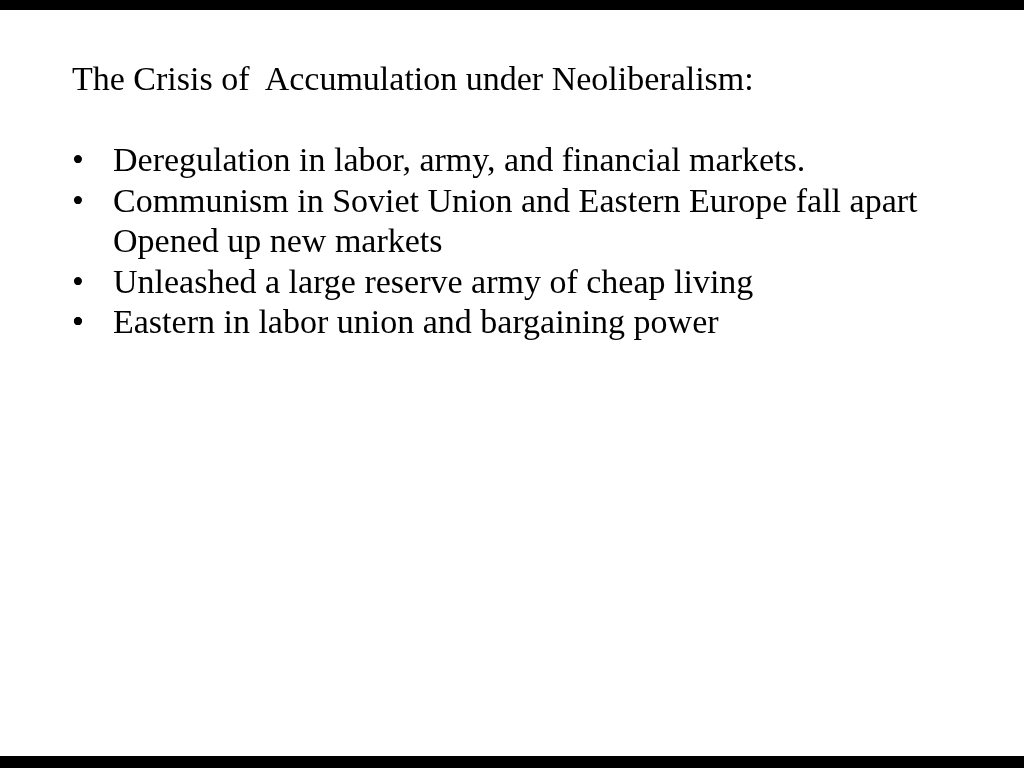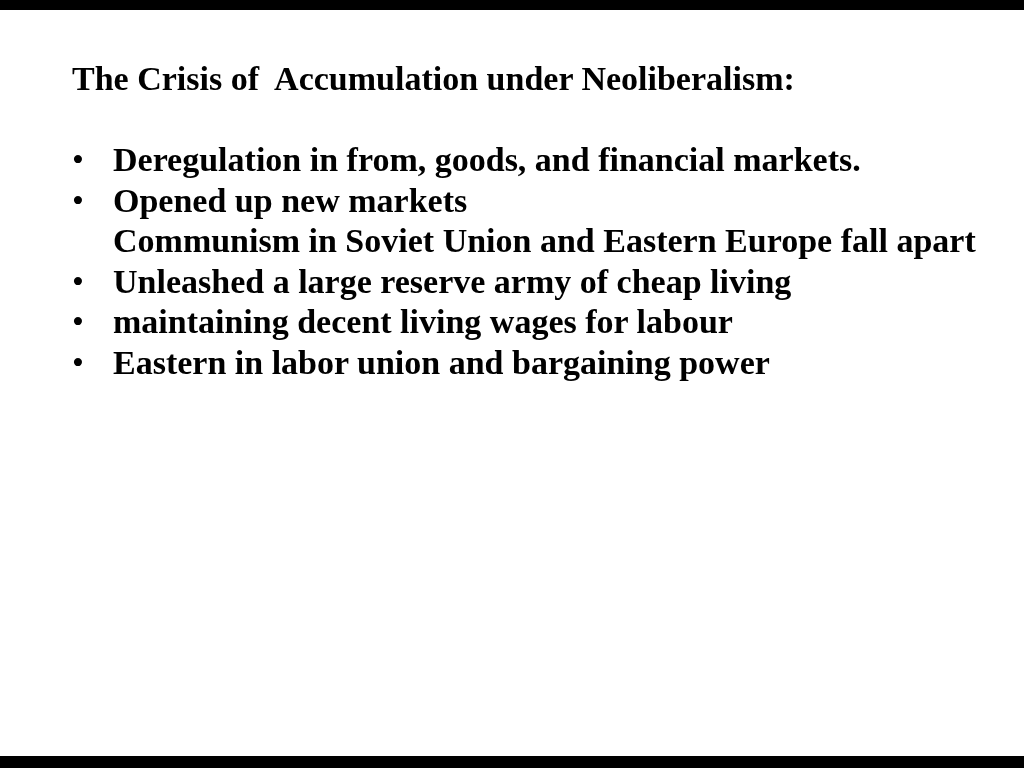--- a/index.html
+++ b/index.html
@@ -28,21 +28,20 @@
     left: 72px;
     top: 59px;
     width: 910px;
     color: #000000;
     font-size: 34px;
     line-height: 40.5px;
     letter-spacing: 0;
   }
   .line {
     white-space: pre-wrap;
-    font-weight: bold;
   }
   .blank-line {
     height: 40.5px;
   }
   .bullet-item {
     position: relative;
     padding-left: 41px;
   }
   .bullet-dot {
     position: absolute;
@@ -60,43 +59,42 @@
   <div class="line">The Crisis of  Accumulation under Neoliberalism:</div>
 
   <div class="blank-line"></div>
 
 
   <div>
 
     <div class="bullet-item">
       <span class="bullet-dot">•</span>
       <div class="bullet-text">
-        <div class="line">Deregulation in from, goods, and financial markets.</div>
+        <div class="line">Deregulation in labor, army, and financial markets.</div>
       </div>
     </div>
 
     <div class="bullet-item">
       <span class="bullet-dot">•</span>
       <div class="bullet-text">
+        <div class="line">Communism in Soviet Union and Eastern Europe fall apart</div>
         <div class="line">Opened up new markets</div>
-        <div class="line">Communism in Soviet Union and Eastern Europe fall apart</div>
       </div>
     </div>
 
     <div class="bullet-item">
       <span class="bullet-dot">•</span>
       <div class="bullet-text">
         <div class="line">Unleashed a large reserve army of cheap living</div>
       </div>
     </div>
 
     <div class="bullet-item">
       <span class="bullet-dot">•</span>
       <div class="bullet-text">
-        <div class="line">maintaining decent living wages for labour</div>
       </div>
     </div>
 
     <div class="bullet-item">
       <span class="bullet-dot">•</span>
       <div class="bullet-text">
         <div class="line">Eastern in labor union and bargaining power</div>
       </div>
     </div>
 

